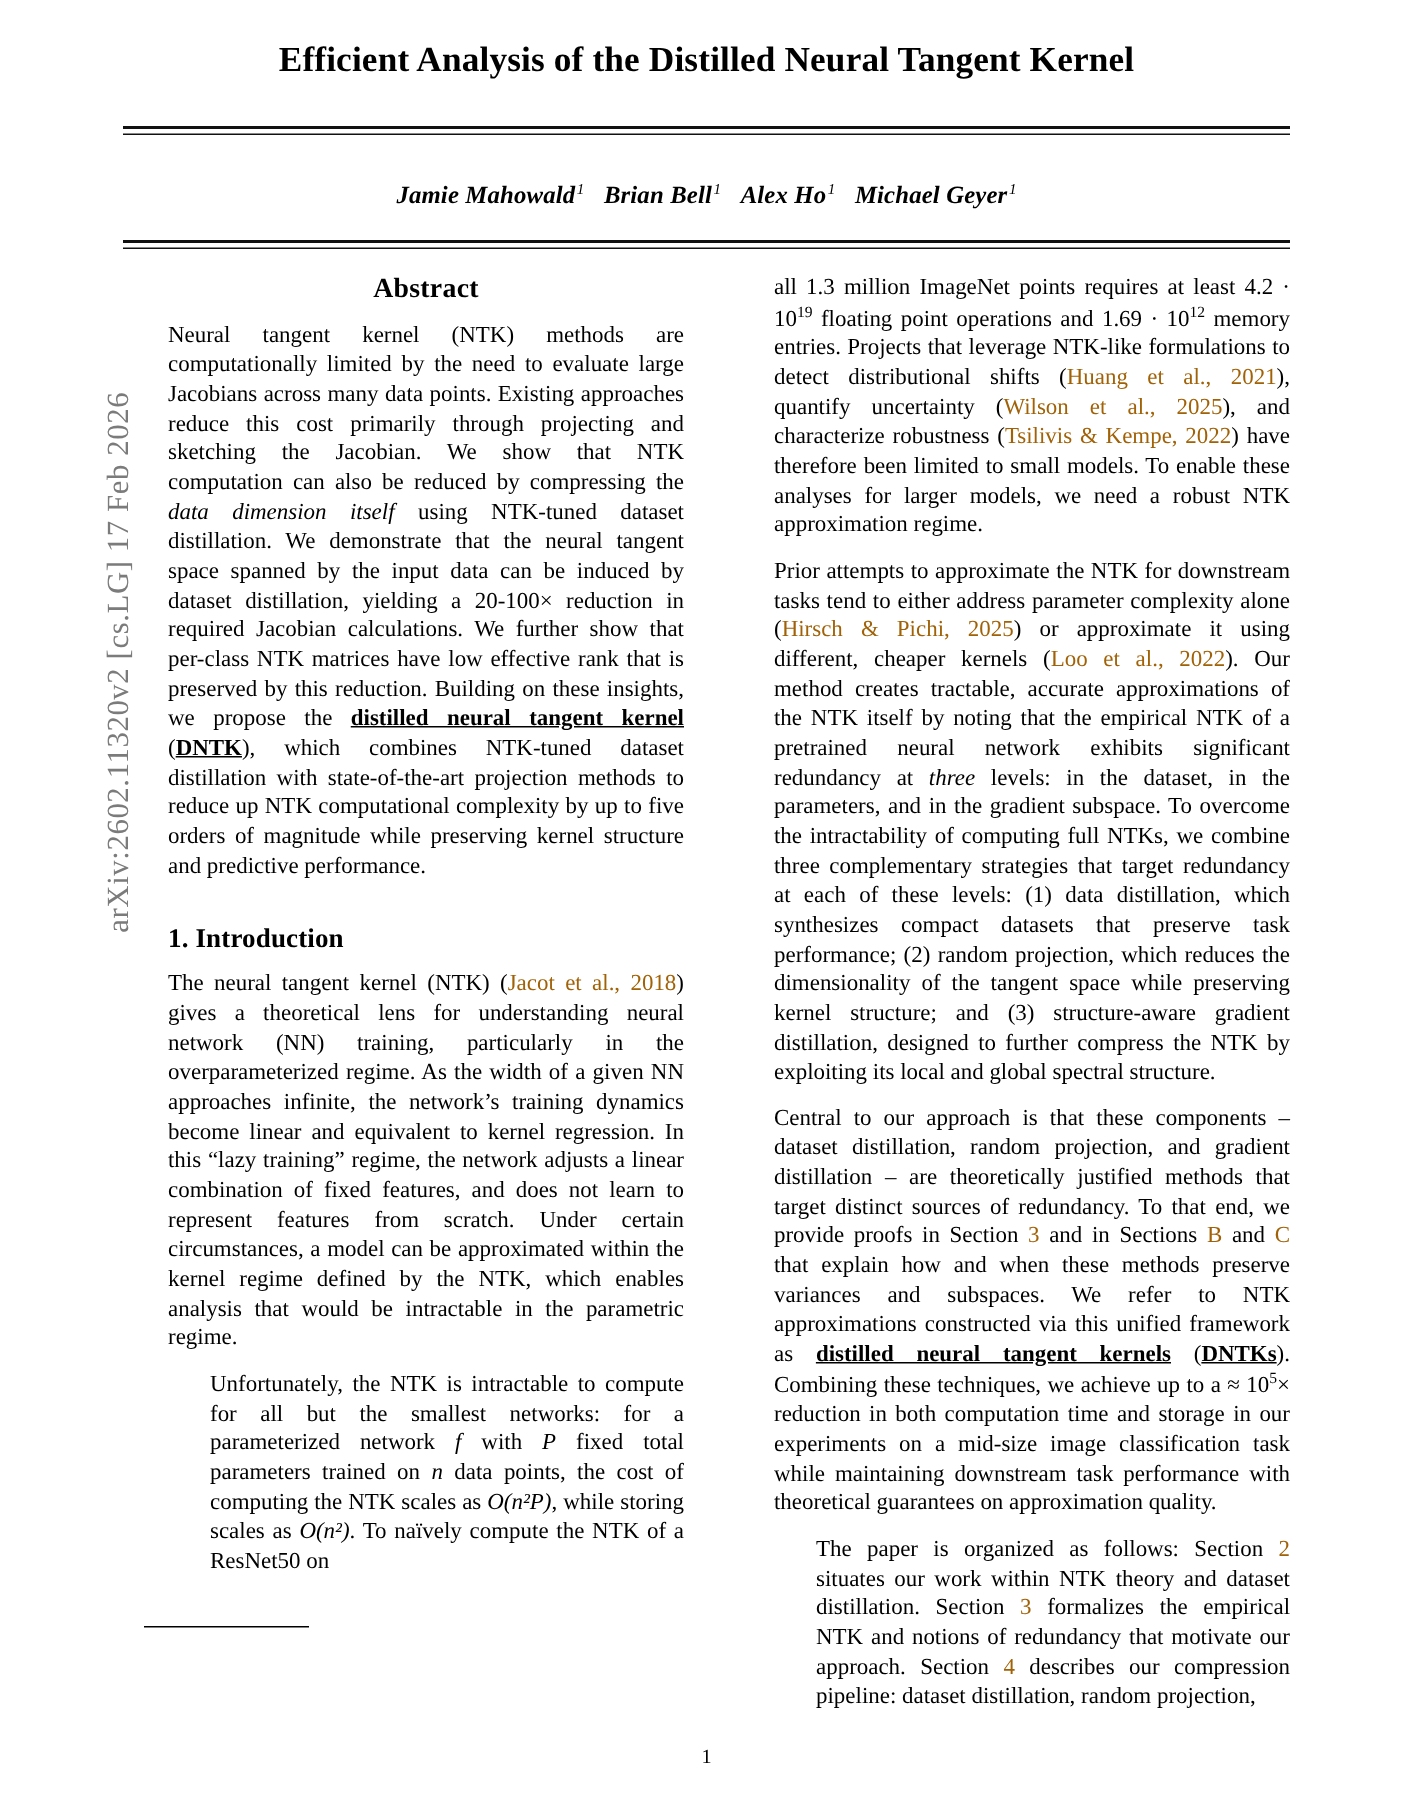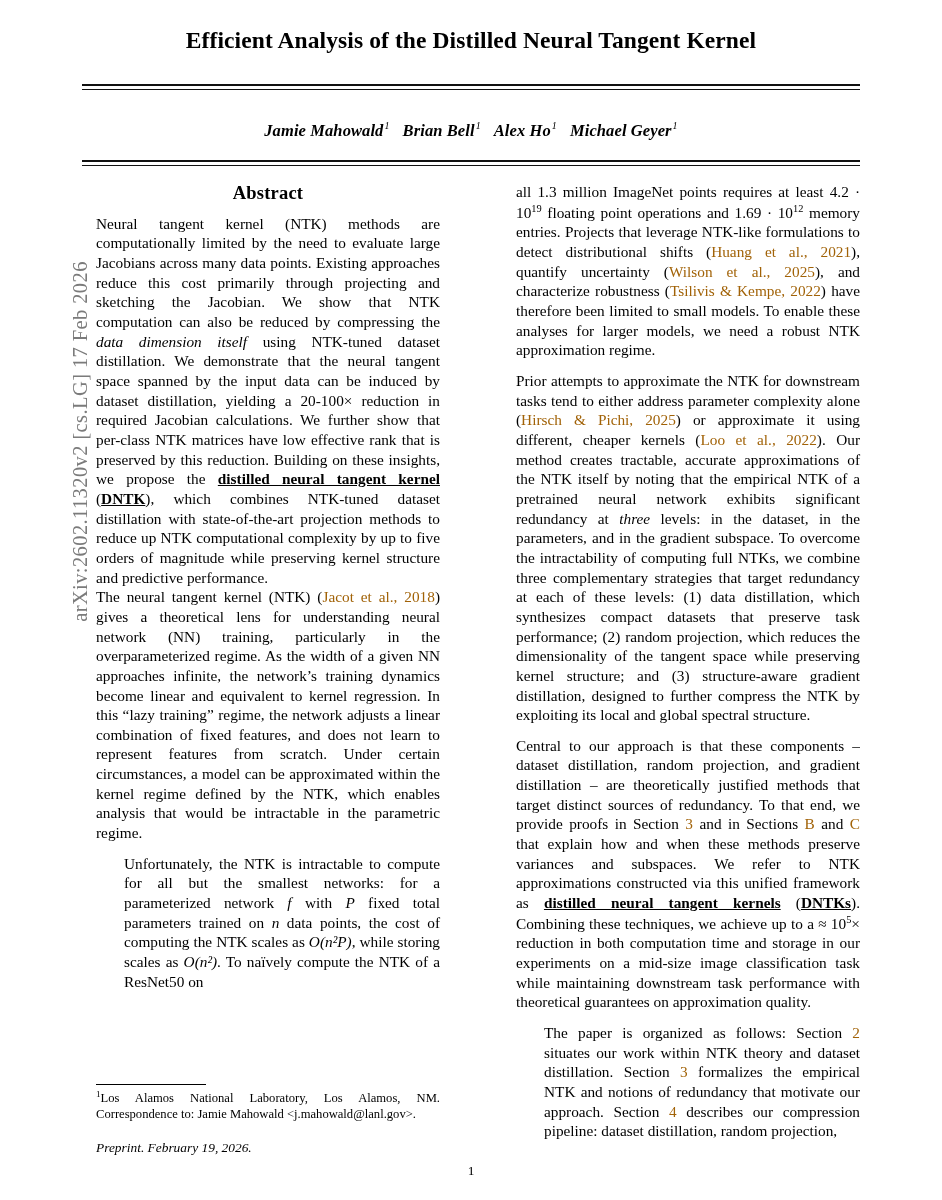--- a/index.html
+++ b/index.html
@@ -106,21 +106,21 @@
   .col {
     position: absolute;
     top: 182px;
     width: 344px;
     font-size: 15.3px;
     line-height: 1.285;
     text-align: justify;
     text-justify: inter-word;
     hyphens: manual;
   }
-  .col-left  { left: 96px; }
+  .col-left  { left: 112px; }
   .col-right { left: 516px; }
 
   .abstract-head {
     text-align: center;
     font-size: 18.5px;
     font-weight: bold;
     margin: 0 0 8px 0;
     letter-spacing: 0.2px;
   }
   .abstract-body {
@@ -203,31 +203,30 @@
     <span class="author-name"><span>Jamie Mahowald</span><span class="aff">1</span></span><span class="author-sep"></span><span class="author-name"><span>Brian Bell</span><span class="aff">1</span></span><span class="author-sep"></span><span class="author-name"><span>Alex Ho</span><span class="aff">1</span></span><span class="author-sep"></span><span class="author-name"><span>Michael Geyer</span><span class="aff">1</span></span>
   </div>
 
   <div class="rule-bottom"></div>
   <div class="rule-bottom-thin"></div>
 
   <div class="col col-left">
     <div class="abstract-head">Abstract</div>
     <p class="abstract-body">Neural tangent kernel (NTK) methods are computationally limited by the need to evaluate large Jacobians across many data points. Existing approaches reduce this cost primarily through projecting and sketching the Jacobian. We show that NTK computation can also be reduced by compressing the <em class="ital">data dimension itself</em> using NTK-tuned dataset distillation. We demonstrate that the neural tangent space spanned by the input data can be induced by dataset distillation, yielding a 20-100× reduction in required Jacobian calculations. We further show that per-class NTK matrices have low effective rank that is preserved by this reduction. Building on these insights, we propose the <strong class="bold">distilled neural tangent kernel</strong> (<strong class="bold">DNTK</strong>), which combines NTK-tuned dataset distillation with state-of-the-art projection methods to reduce up NTK computational complexity by up to five orders of magnitude while preserving kernel structure and predictive performance.</p>
 
+    <div class="section-head">1. Introduction</div>
 
     <p class="para">The neural tangent kernel (NTK) (<span class="cite">Jacot et al., 2018</span>) gives a theoretical lens for understanding neural network (NN) training, particularly in the overparameterized regime. As the width of a given NN approaches infinite, the network’s training dynamics become linear and equivalent to kernel regression. In this “lazy training” regime, the network adjusts a linear combination of fixed features, and does not learn to represent features from scratch. Under certain circumstances, a model can be approximated within the kernel regime defined by the NTK, which enables analysis that would be intractable in the parametric regime.</p>
     <p class="para">Unfortunately, the NTK is intractable to compute for all but the smallest networks: for a parameterized network <span class="m">f</span> with <span class="m">P</span> fixed total parameters trained on <span class="m">n</span> data points, the cost of computing the NTK scales as <span class="m">O(n²P)</span>, while storing scales as <span class="m">O(n²)</span>. To naïvely compute the NTK of a ResNet50 on</p>
   </div>
 
   <div class="col col-right">
     <p class="para">all 1.3 million ImageNet points requires at least 4.2 · 10<sup class="e">19</sup> floating point operations and 1.69 · 10<sup class="e">12</sup> memory entries. Projects that leverage NTK-like formulations to detect distributional shifts (<span class="cite">Huang et al., 2021</span>), quantify uncertainty (<span class="cite">Wilson et al., 2025</span>), and characterize robustness (<span class="cite">Tsilivis &amp; Kempe, 2022</span>) have therefore been limited to small models. To enable these analyses for larger models, we need a robust NTK approximation regime.</p>
     <p class="para">Prior attempts to approximate the NTK for downstream tasks tend to either address parameter complexity alone (<span class="cite">Hirsch &amp; Pichi, 2025</span>) or approximate it using different, cheaper kernels (<span class="cite">Loo et al., 2022</span>). Our method creates tractable, accurate approximations of the NTK itself by noting that the empirical NTK of a pretrained neural network exhibits significant redundancy at <em class="ital">three</em> levels: in the dataset, in the parameters, and in the gradient subspace. To overcome the intractability of computing full NTKs, we combine three complementary strategies that target redundancy at each of these levels: (1) data distillation, which synthesizes compact datasets that preserve task performance; (2) random projection, which reduces the dimensionality of the tangent space while preserving kernel structure; and (3) structure-aware gradient distillation, designed to further compress the NTK by exploiting its local and global spectral structure.</p>
     <p class="para">Central to our approach is that these components – dataset distillation, random projection, and gradient distillation – are theoretically justified methods that target distinct sources of redundancy. To that end, we provide proofs in Section <span class="cite">3</span> and in Sections <span class="cite">B</span> and <span class="cite">C</span> that explain how and when these methods preserve variances and subspaces. We refer to NTK approximations constructed via this unified framework as <strong class="bold">distilled neural tangent kernels</strong> (<strong class="bold">DNTKs</strong>). Combining these techniques, we achieve up to a ≈ 10<sup class="e">5</sup>× reduction in both computation time and storage in our experiments on a mid-size image classification task while maintaining downstream task performance with theoretical guarantees on approximation quality.</p>
     <p class="para">The paper is organized as follows: Section <span class="cite">2</span> situates our work within NTK theory and dataset distillation. Section <span class="cite">3</span> formalizes the empirical NTK and notions of redundancy that motivate our approach. Section <span class="cite">4</span> describes our compression pipeline: dataset distillation, random projection,</p>
   </div>
 
   <div class="footnote-rule"></div>
-  <div class="footnote"><sup>1</sup><span>Los Alamos National Laboratory, Los Alamos, NM. Correspondence to: Jamie Mahowald &lt;j.mahowald@lanl.gov&gt;.</span></div>
-
-  <div class="preprint">Preprint. February 19, 2026.</div>
+
 
   <div class="page-number">1</div>
 </div>
 
 </body></html>

